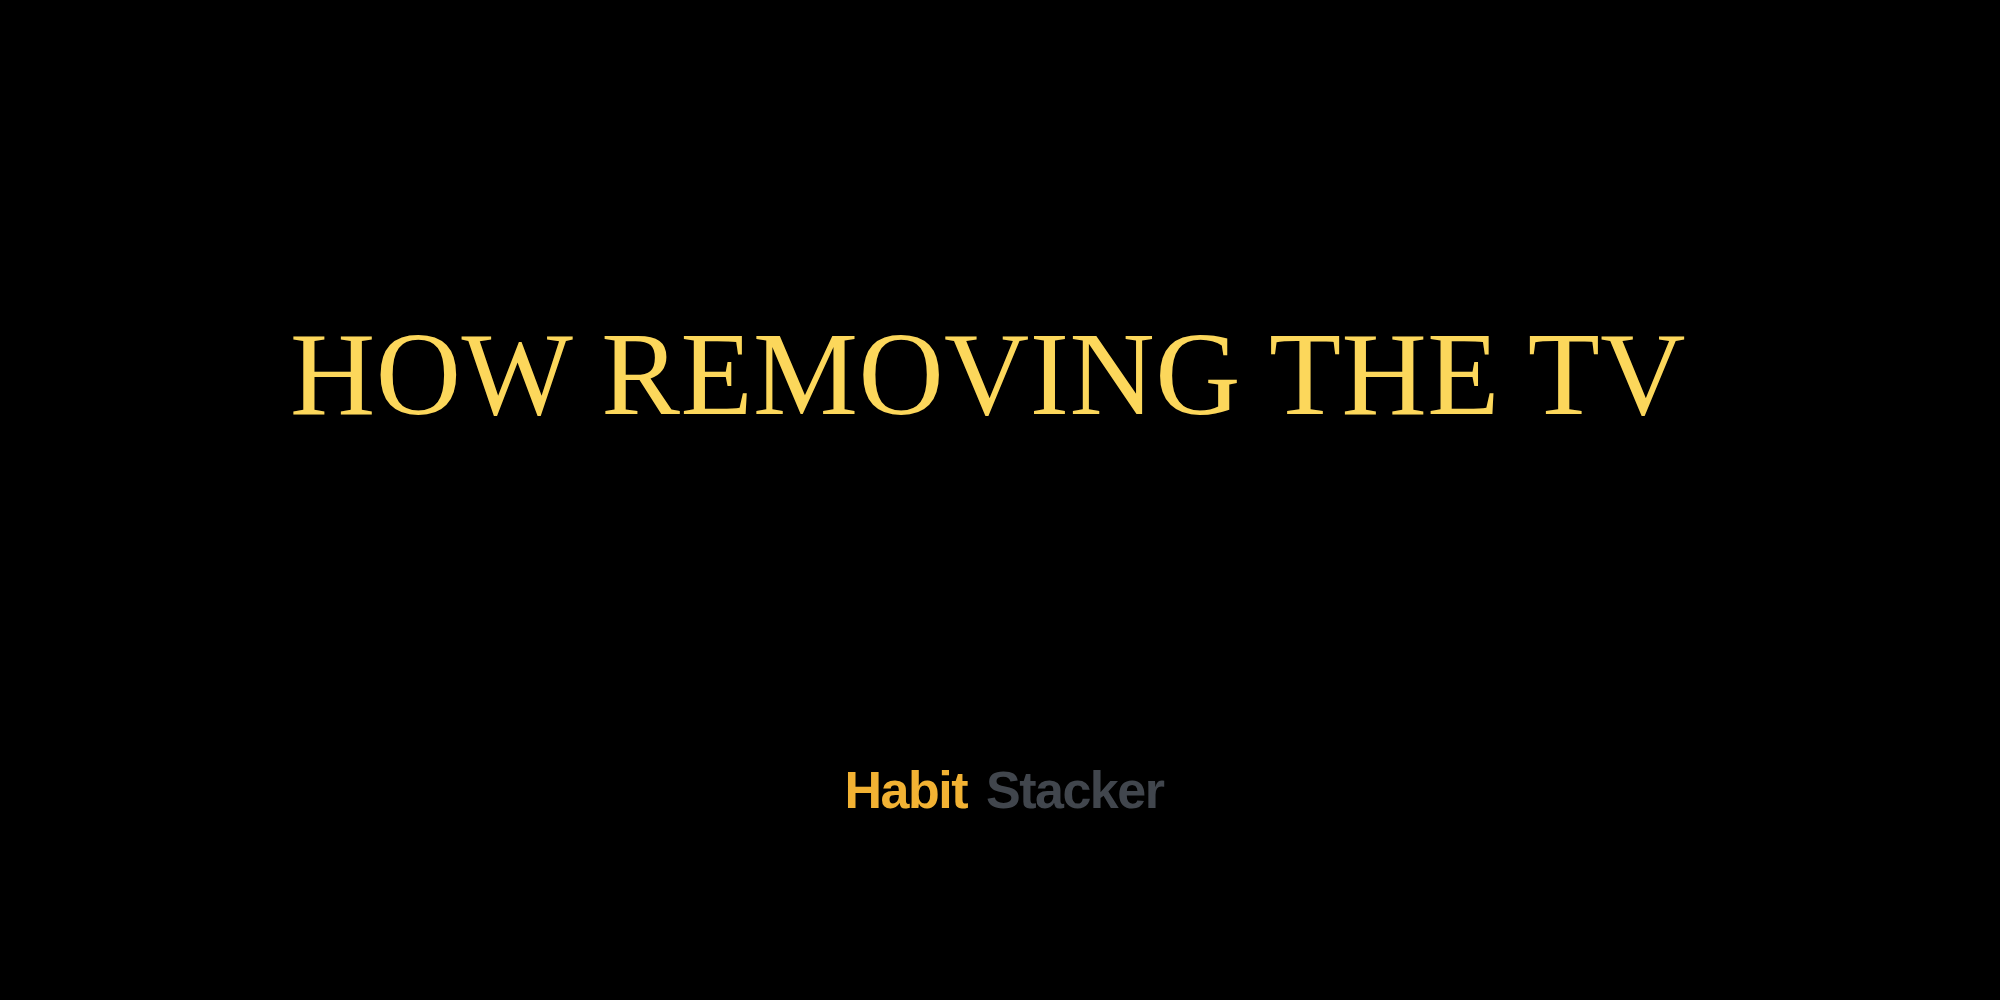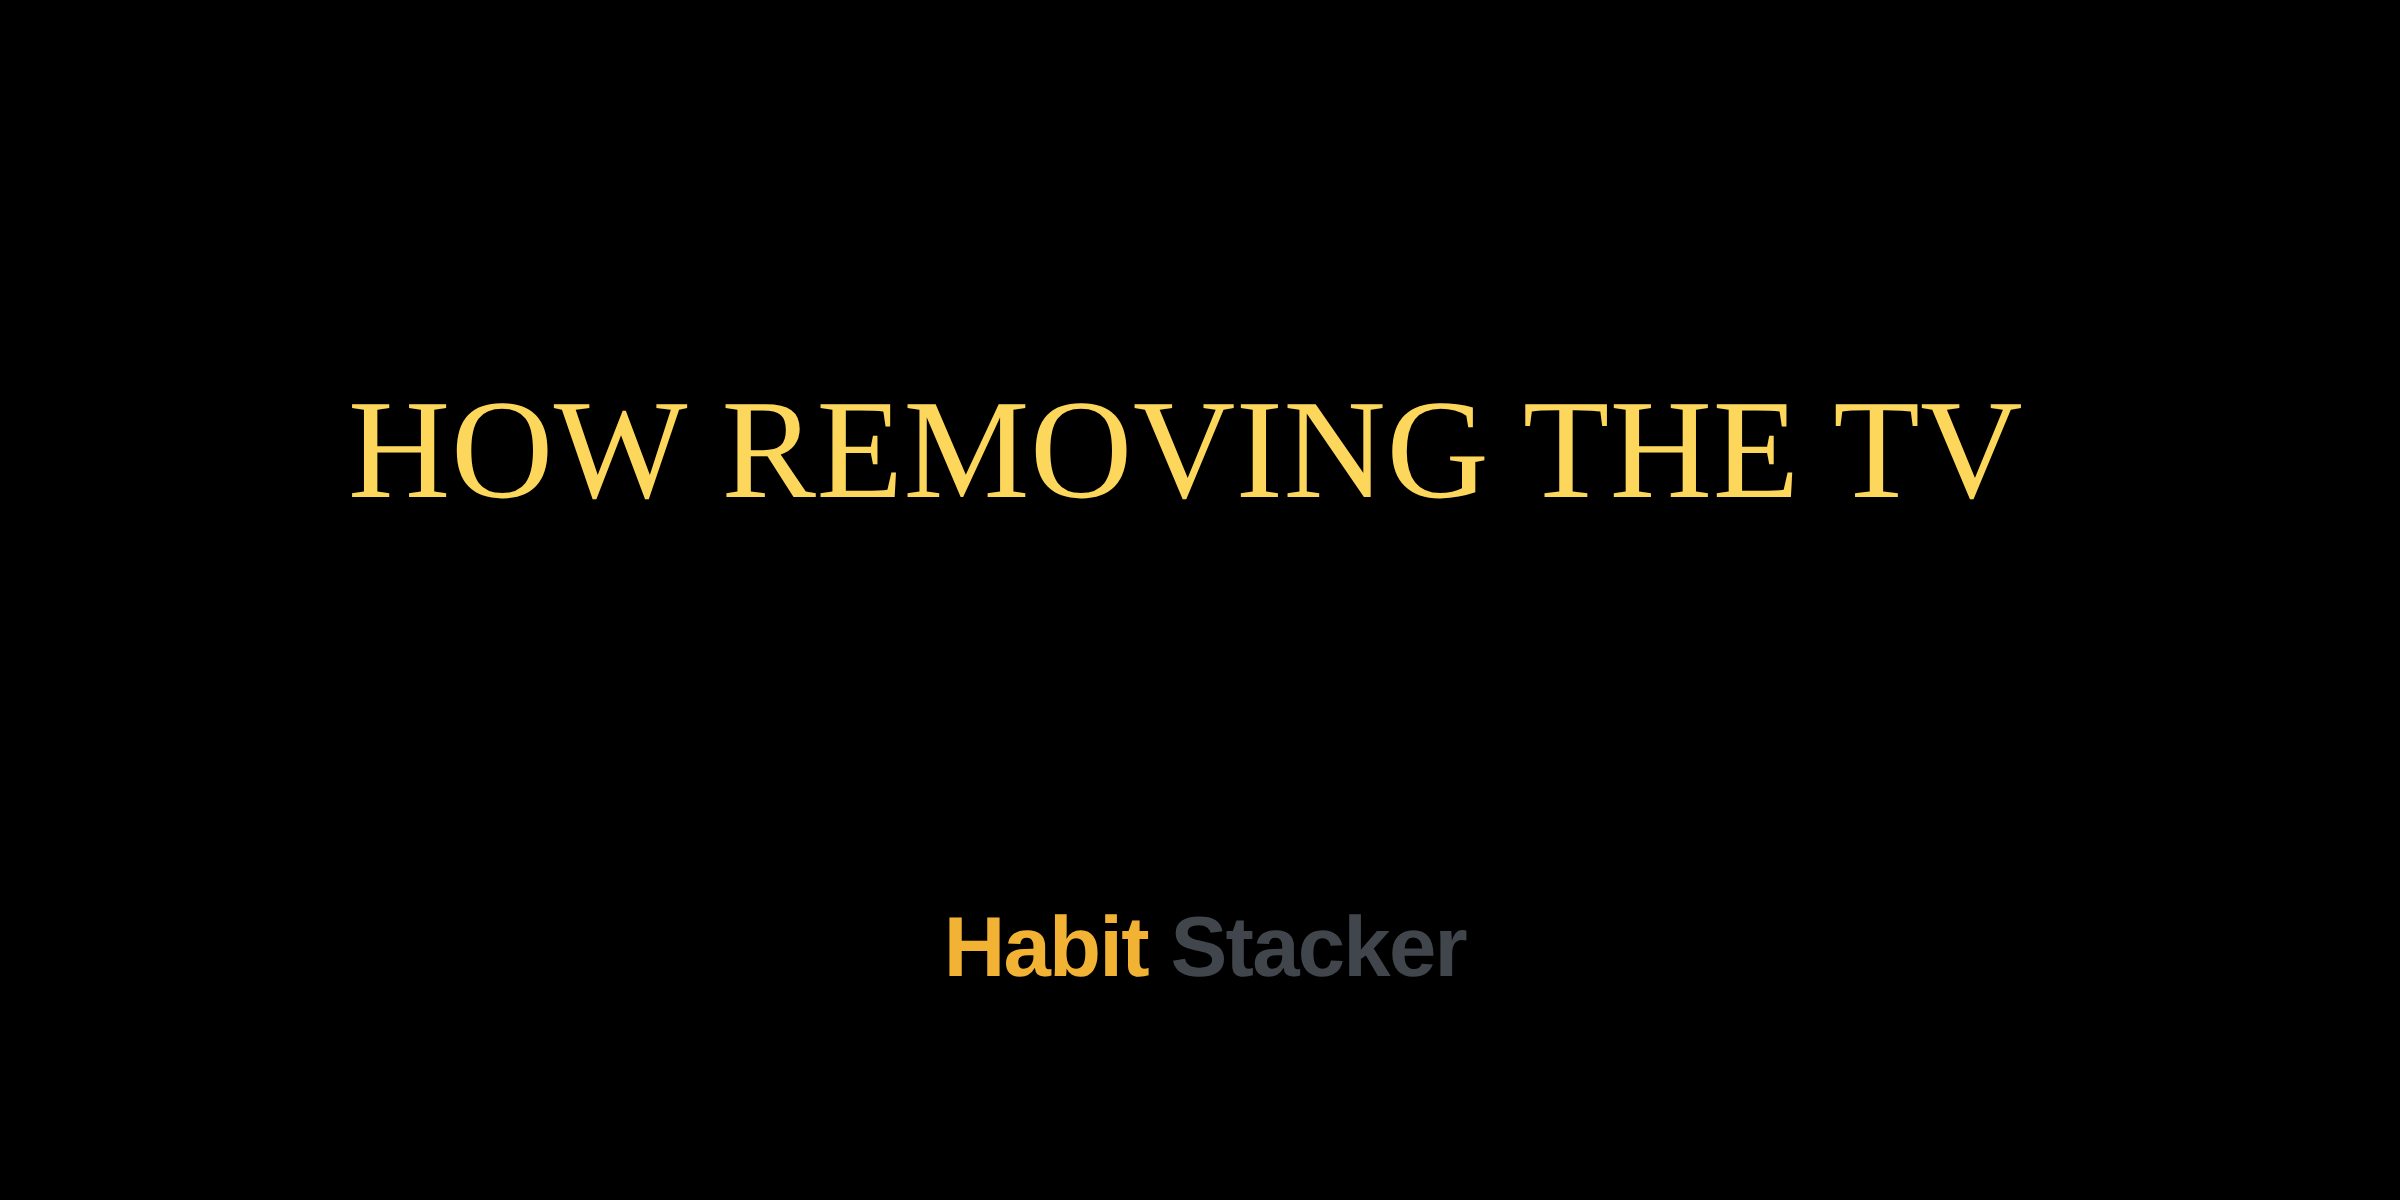--- a/index.html
+++ b/index.html
@@ -48,21 +48,21 @@
   #brand-lockup {
     position: absolute;
     left: 0;
     top: 742px;
     width: 2000px;
     padding-left: 8px;
     box-sizing: border-box;
     text-align: center;
     font-family: "Liberation Sans", "DejaVu Sans", sans-serif;
     font-weight: 700;
-    font-size: 71px;
+    font-size: 52px;
     line-height: 96px;
     letter-spacing: -1.5px;
     white-space: nowrap;
   }
 
   #brand-primary {
     color: #F2B233;
   }
 
   #brand-secondary {

